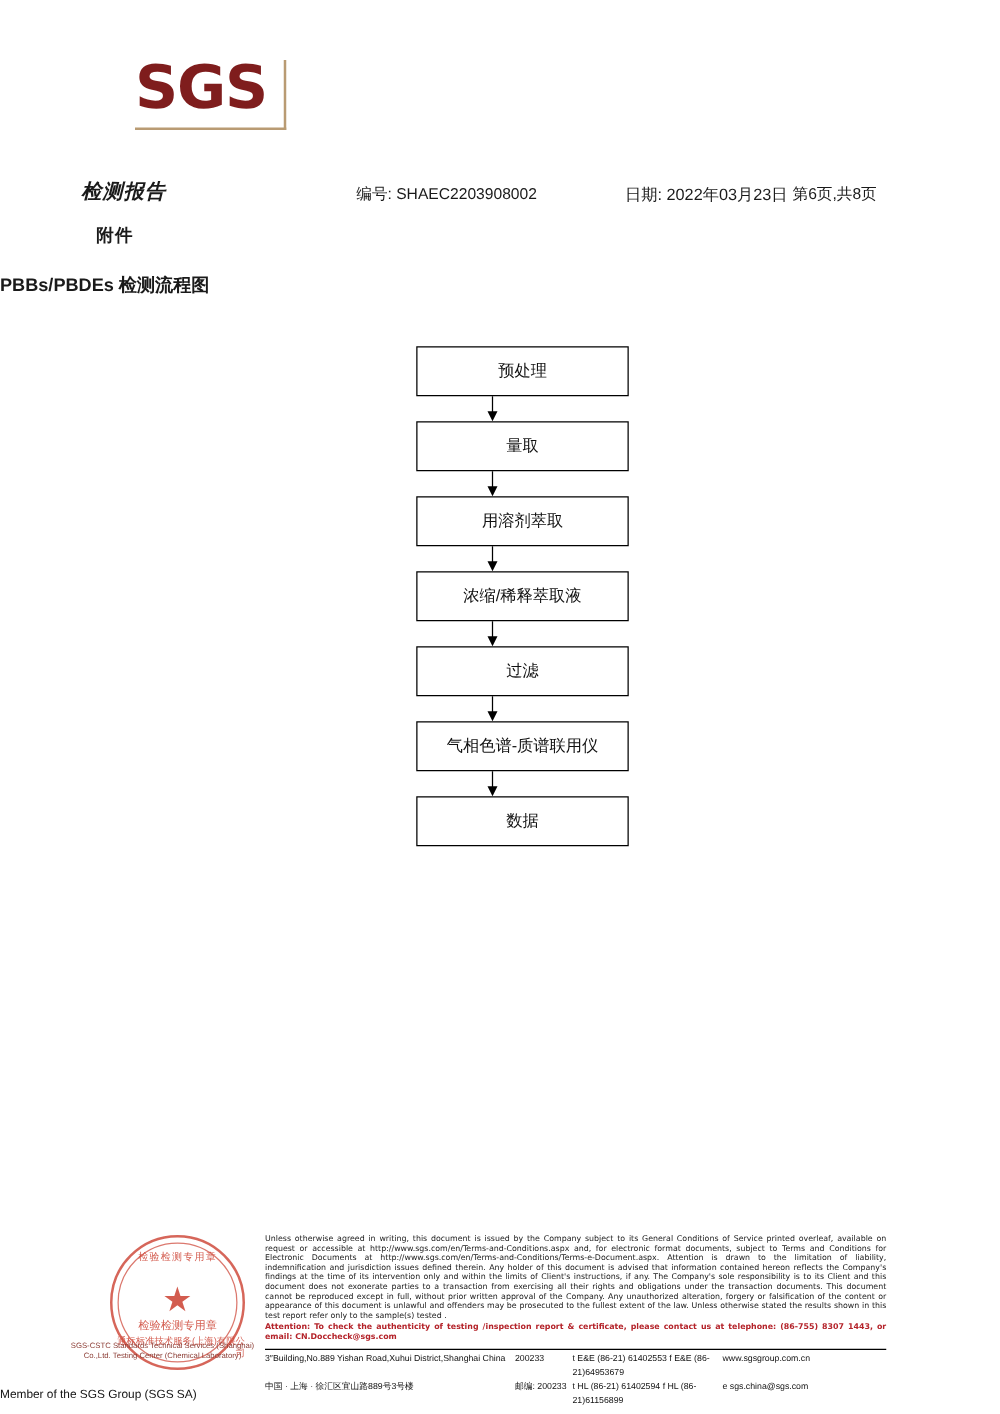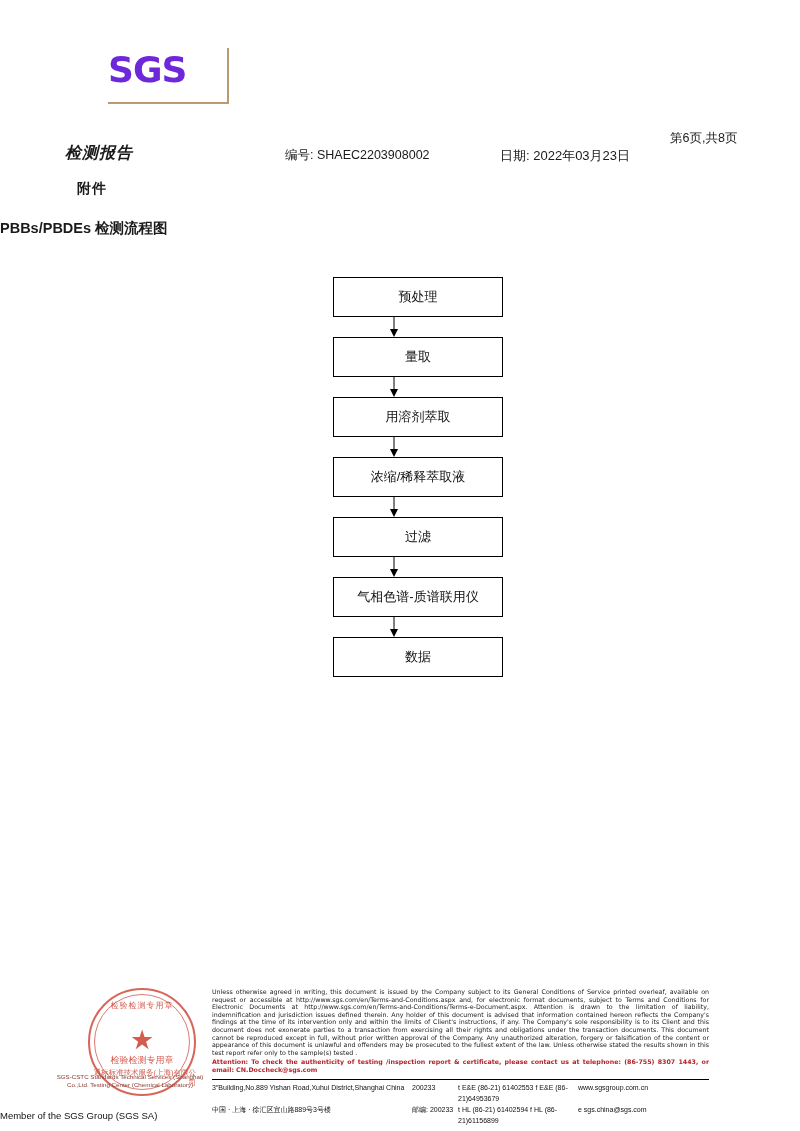--- a/index.html
+++ b/index.html
@@ -26,23 +26,23 @@
   .logo-block {
     position: absolute;
     left: 108px;
     top: 40px;
     width: 130px;
     height: 68px;
   }
   .logo-text {
     font-family: "DejaVu Sans", sans-serif;
     font-weight: bold;
-    font-size: 36px;
+    font-size: 48px;
     letter-spacing: -1px;
-    color: #6d28d9;
+    color: #7f1d1d;
     line-height: 60px;
   }
   .logo-rule-h {
     position: absolute;
     left: 0;
     top: 62px;
     width: 121px;
     height: 2px;
     background: #b99b73;
   }
@@ -80,23 +80,22 @@
   }
   .doc-date {
     position: absolute;
     left: 500px;
     top: 147px;
     font-size: 13px;
   }
   .doc-page {
     position: absolute;
     left: 634px;
-    top: 130px;
+    top: 147px;
     font-size: 12.5px;
-    margin-left: 36px;
   }
 
   
   .flow-title {
     position: absolute;
     left: 0;
     right: 0;
     top: 219px;
     text-align: left;
     font-size: 14.5px;

